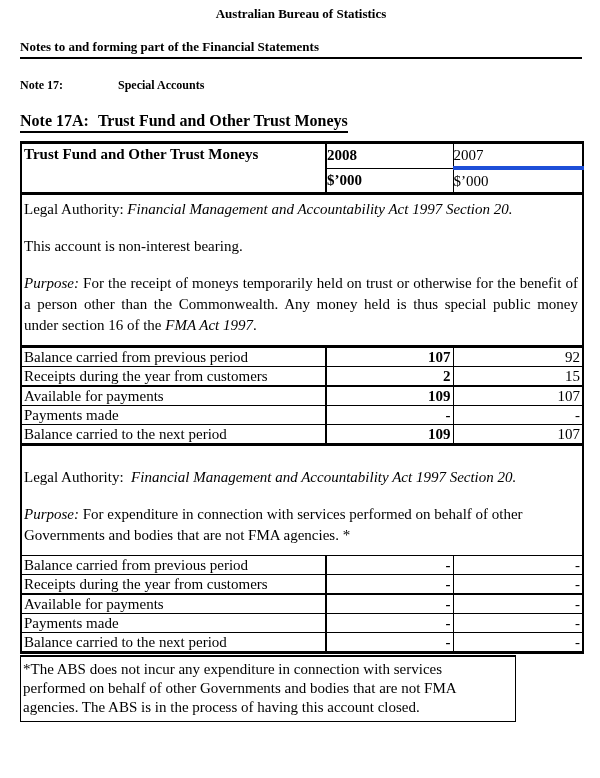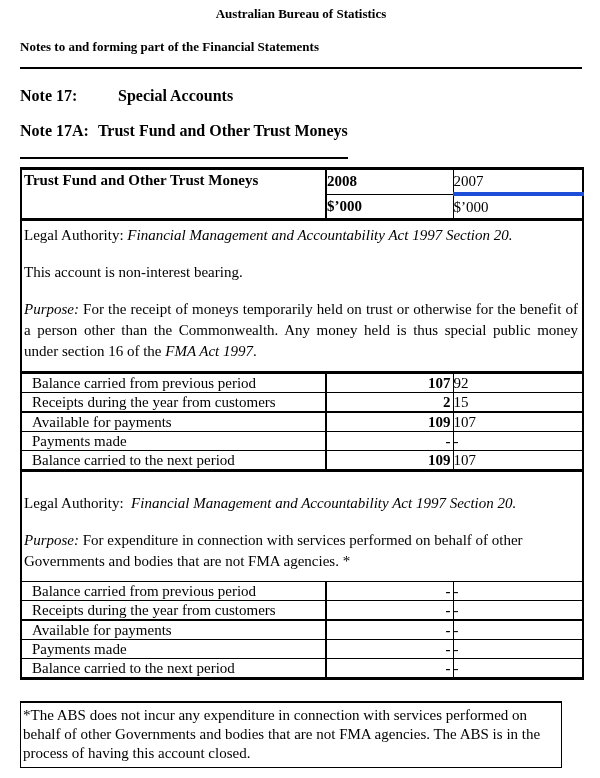--- a/index.html
+++ b/index.html
@@ -20,37 +20,37 @@
     text-align: center;
     font-weight: bold;
     font-size: 13px;
     line-height: 16px;
   }
   .doc-subtitle {
     margin-top: 17px;
     font-weight: bold;
     font-size: 13px;
     line-height: 16px;
-    padding-bottom: 12px;
+    padding-bottom: 2px;
     border-bottom: 2px solid #000;
   }
   .note17 {
     margin-top: 17px;
-    font-size: 16px;
+    font-size: 12px;
     font-weight: bold;
     line-height: 19px;
   }
   .note17 .note-label { display: inline-block; width: 98px; }
   .note17a {
     margin-top: 16px;
     display: inline-block;
     font-size: 16px;
     font-weight: bold;
     line-height: 19px;
-    padding-bottom: 17px;
+    padding-bottom: 1px;
     border-bottom: 2px solid #000;
   }
   .note17a .note-label { margin-right: 9px; }
 
   table.fin {
     margin-top: 8px;
     width: 562px;
     table-layout: fixed;
     border-collapse: collapse;
     border: 2px solid #000;
@@ -78,30 +78,30 @@
   .textcell { padding: 0 4px 9px 2px; line-height: 21px; }
   .textcell-1 { height: 153px; border-bottom: 3px solid #000; }
   .textcell-2 { height: 107px; border-bottom: 1px solid #000; }
   .textcell .p-first { margin-top: 4px; }
   .textcell-2 .p-first { margin-top: 21px; }
   .textcell .p-gap { margin-top: 16px; }
   .justify { text-align: justify; }
   .ital { font-style: italic; }
 
   tr.datarow td { height: 19px; line-height: 17px; padding-top: 1px; }
-  td.d-label { padding-left: 10px; border-right: 2px solid #000; border-bottom: 1px solid #000; }
+  td.d-label { padding-left: 2px; border-right: 2px solid #000; border-bottom: 1px solid #000; }
   td.d-2008  { text-align: right; font-weight: bold; padding-right: 2px; border-right: 1px solid #000; border-bottom: 1px solid #000; }
-  td.d-2007  { padding-right: 16px; border-bottom: 1px solid #000; }
+  td.d-2007  { text-align: right; padding-right: 2px; border-bottom: 1px solid #000; }
   tr.rule-thick td { border-bottom-width: 2px; }
   tr.rule-heavy td { border-bottom-width: 3px; }
   td.bold { font-weight: normal; }
 
   .footnote-box {
-    margin-top: 21px;
-    width: 542px;
+    margin-top: 1px;
+    width: 496px;
     height: 67px;
     border: 1px solid #000;
     border-top-width: 2px;
     padding: 3px 12px 0 2px;
     font-size: 15px;
     line-height: 19px;
   }
 </style>
 </head>
 <body>

